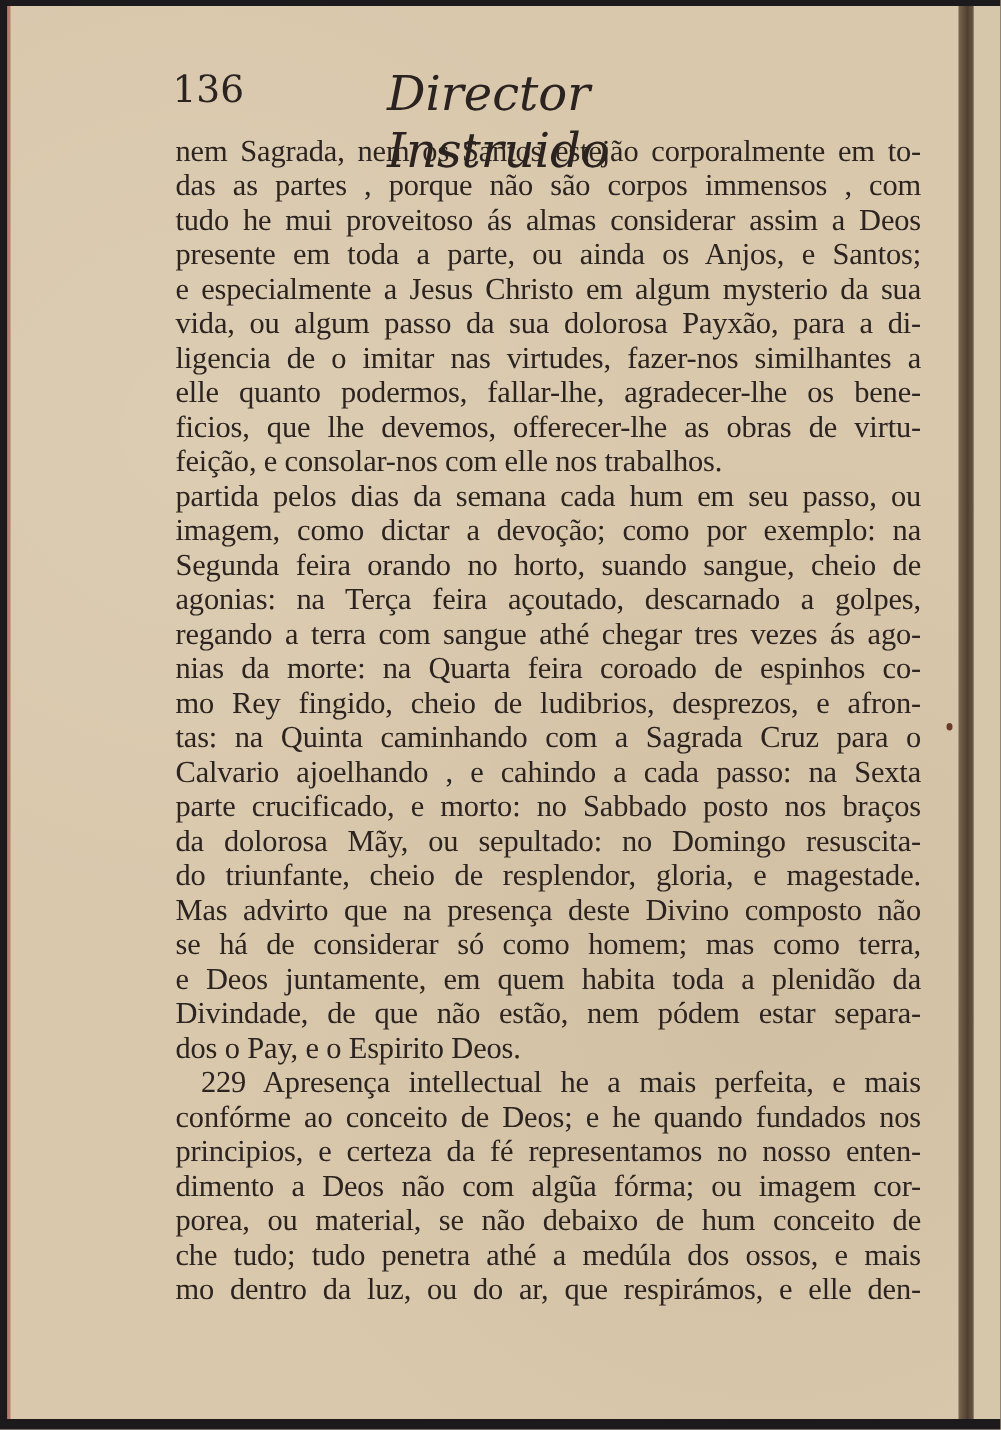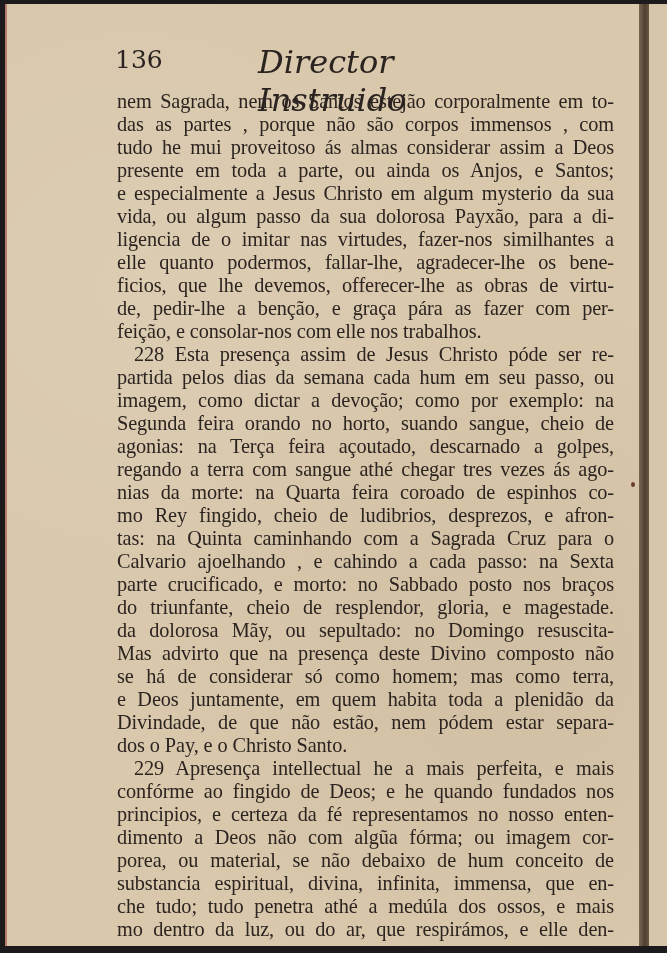--- a/index.html
+++ b/index.html
@@ -59,43 +59,40 @@
 <div class="text" id="body-text">
     <span class="line">nem Sagrada, nem os Santos estejão corporalmente em to-</span>
     <span class="line">das as partes , porque não são corpos immensos , com</span>
     <span class="line">tudo he mui proveitoso ás almas considerar assim a Deos</span>
     <span class="line">presente em toda a parte, ou ainda os Anjos, e Santos;</span>
     <span class="line">e especialmente a Jesus Christo em algum mysterio da sua</span>
     <span class="line">vida, ou algum passo da sua dolorosa Payxão, para a di-</span>
     <span class="line">ligencia de o imitar nas virtudes, fazer-nos similhantes a</span>
     <span class="line">elle quanto podermos, fallar-lhe, agradecer-lhe os bene-</span>
     <span class="line">ficios, que lhe devemos, offerecer-lhe as obras de virtu-</span>
-    <span class="line">de, pedir-lhe a benção, e graça pára as fazer com per-</span>
     <span class="line last">feição, e consolar-nos com elle nos trabalhos.</span>
-    <span class="line indent">228 Esta presença assim de Jesus Christo póde ser re-</span>
     <span class="line">partida pelos dias da semana cada hum em seu passo, ou</span>
     <span class="line">imagem, como dictar a devoção; como por exemplo: na</span>
     <span class="line">Segunda feira orando no horto, suando sangue, cheio de</span>
     <span class="line">agonias: na Terça feira açoutado, descarnado a golpes,</span>
     <span class="line">regando a terra com sangue athé chegar tres vezes ás ago-</span>
     <span class="line">nias da morte: na Quarta feira coroado de espinhos co-</span>
     <span class="line">mo Rey fingido, cheio de ludibrios, desprezos, e afron-</span>
     <span class="line">tas: na Quinta caminhando com a Sagrada Cruz para o</span>
     <span class="line">Calvario ajoelhando , e cahindo a cada passo: na Sexta</span>
     <span class="line">parte crucificado, e morto: no Sabbado posto nos braços</span>
+    <span class="line">da dolorosa Mãy, ou sepultado: no Domingo resuscita-</span>
     <span class="line">do triunfante, cheio de resplendor, gloria, e magestade.</span>
-    <span class="line">da dolorosa Mãy, ou sepultado: no Domingo resuscita-</span>
     <span class="line">Mas advirto que na presença deste Divino composto não</span>
     <span class="line">se há de considerar só como homem; mas como terra,</span>
     <span class="line">e Deos juntamente, em quem habita toda a plenidão da</span>
     <span class="line">Divindade, de que não estão, nem pódem estar separa-</span>
-    <span class="line last">dos o Pay, e o Christo Santo.</span>
+    <span class="line last">dos o Pay, e o Espirito Deos.</span>
     <span class="line indent">229 Apresença intellectual he a mais perfeita, e mais</span>
-    <span class="line">confórme ao fingido de Deos; e he quando fundados nos</span>
+    <span class="line">confórme ao conceito de Deos; e he quando fundados nos</span>
     <span class="line">principios, e certeza da fé representamos no nosso enten-</span>
     <span class="line">dimento a Deos não com algũa fórma; ou imagem cor-</span>
     <span class="line">porea, ou material, se não debaixo de hum conceito de</span>
-    <span class="line">substancia espiritual, divina, infinita, immensa, que en-</span>
     <span class="line">che tudo; tudo penetra athé a medúla dos ossos, e mais</span>
     <span class="line">mo dentro da luz, ou do ar, que respirámos, e elle den-</span>
   </div>
 
 <div class="dot"></div>
 
 </body></html>

